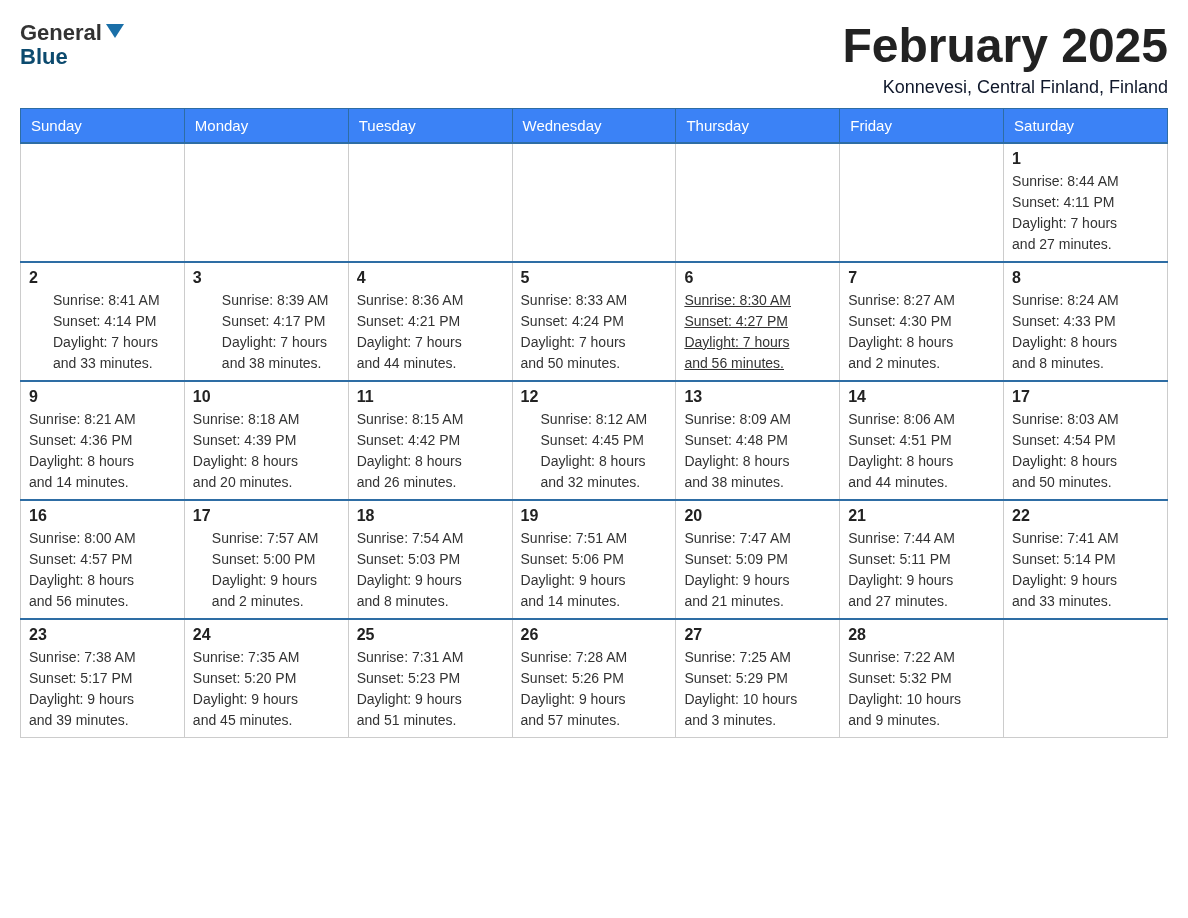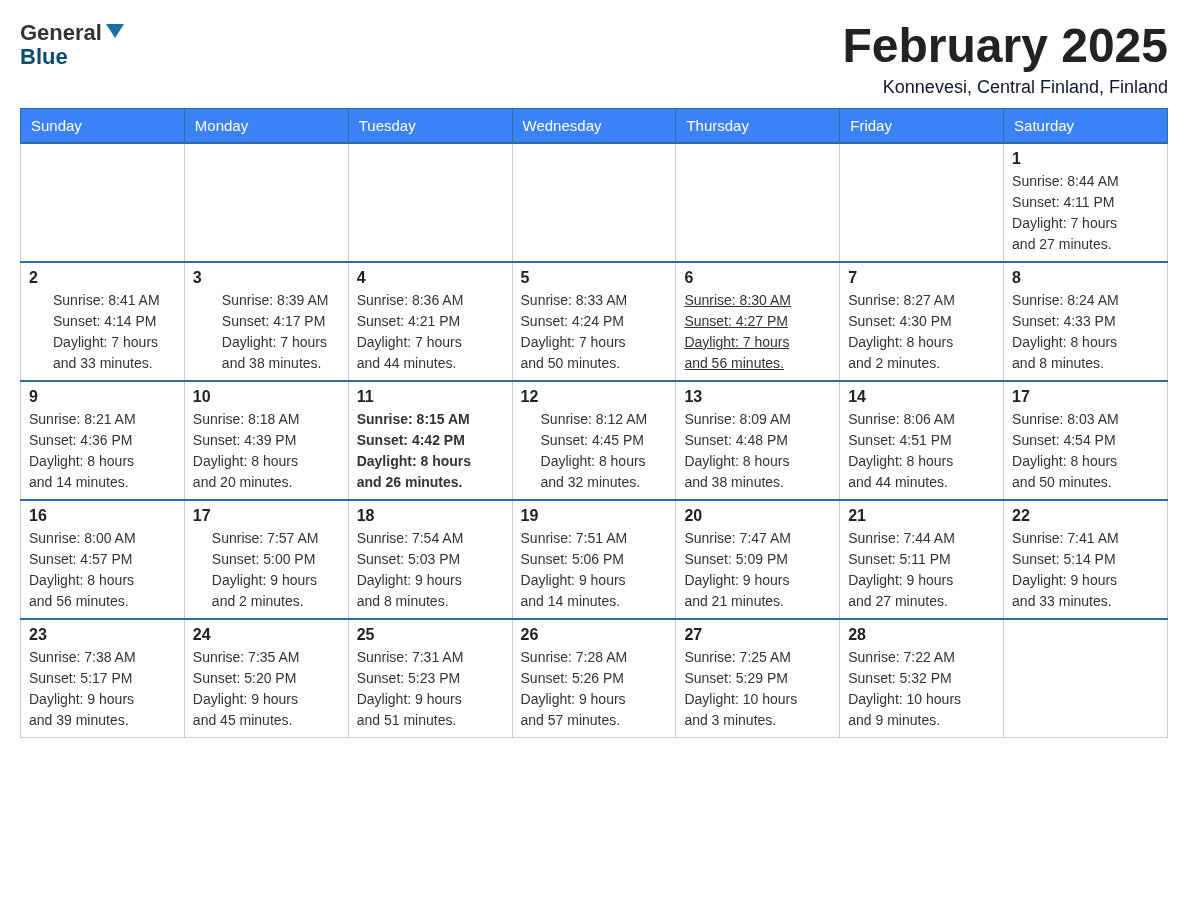--- a/index.html
+++ b/index.html
@@ -206,21 +206,21 @@
         </td>
         <td>
           <span class="day-number">10</span>
           <div class="day-info" style="white-space: pre-line;">Sunrise: 8:18 AM
 Sunset: 4:39 PM
 Daylight: 8 hours
 and 20 minutes.</div>
         </td>
         <td>
           <span class="day-number">11</span>
-          <div class="day-info" style="white-space: pre-line; font-weight: bold;">Sunrise: 8:15 AM
+          <div class="day-info" style="white-space: pre-line;">Sunrise: 8:15 AM
 Sunset: 4:42 PM
 Daylight: 8 hours
 and 26 minutes.</div>
         </td>
         <td>
           <span class="day-number">12</span>
           <div class="day-info" style="white-space: pre-line; margin-left: 20px;">Sunrise: 8:12 AM
 Sunset: 4:45 PM
 Daylight: 8 hours
 and 32 minutes.</div>

